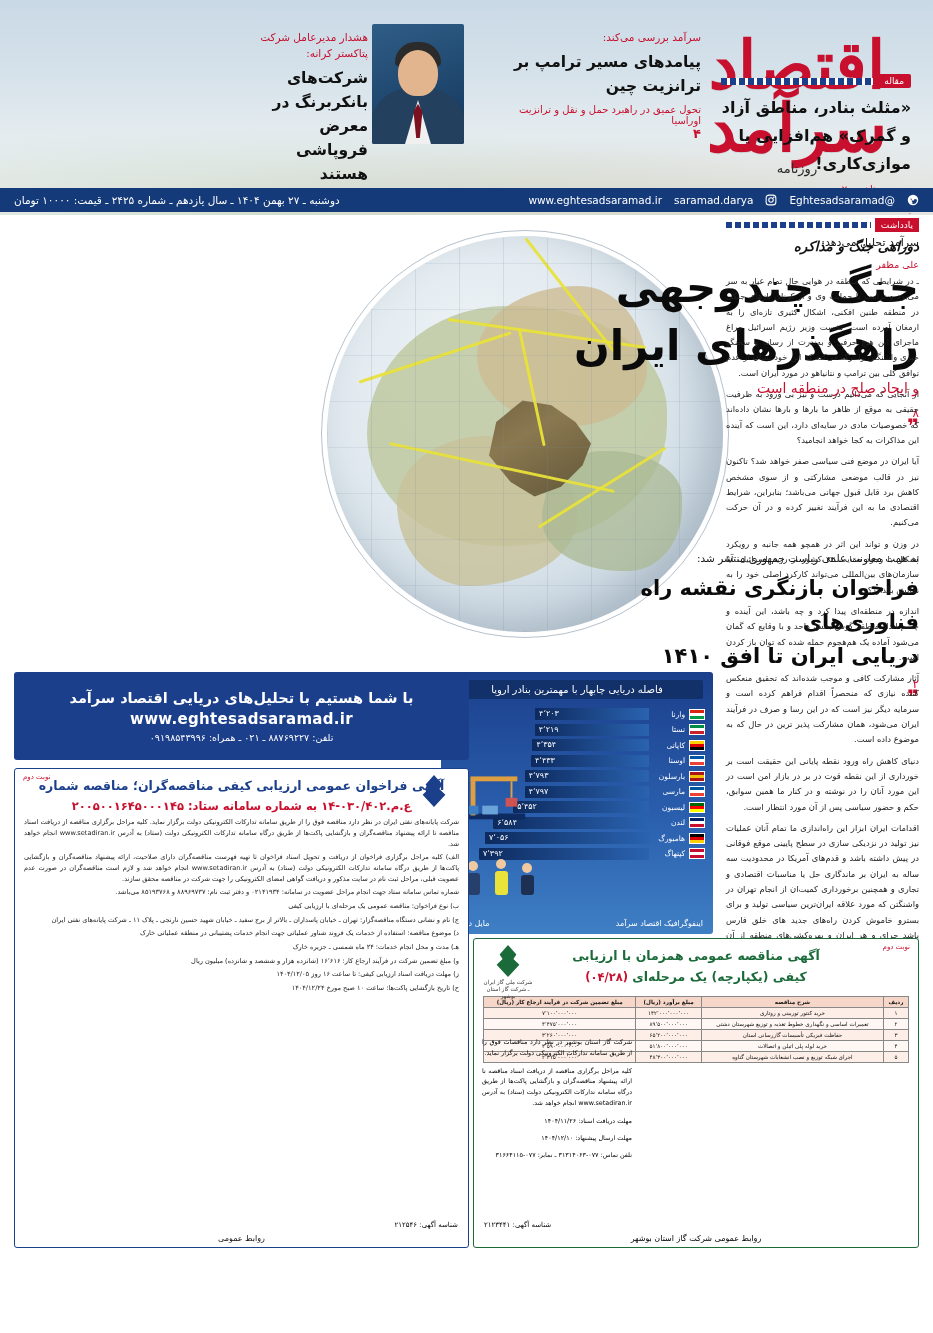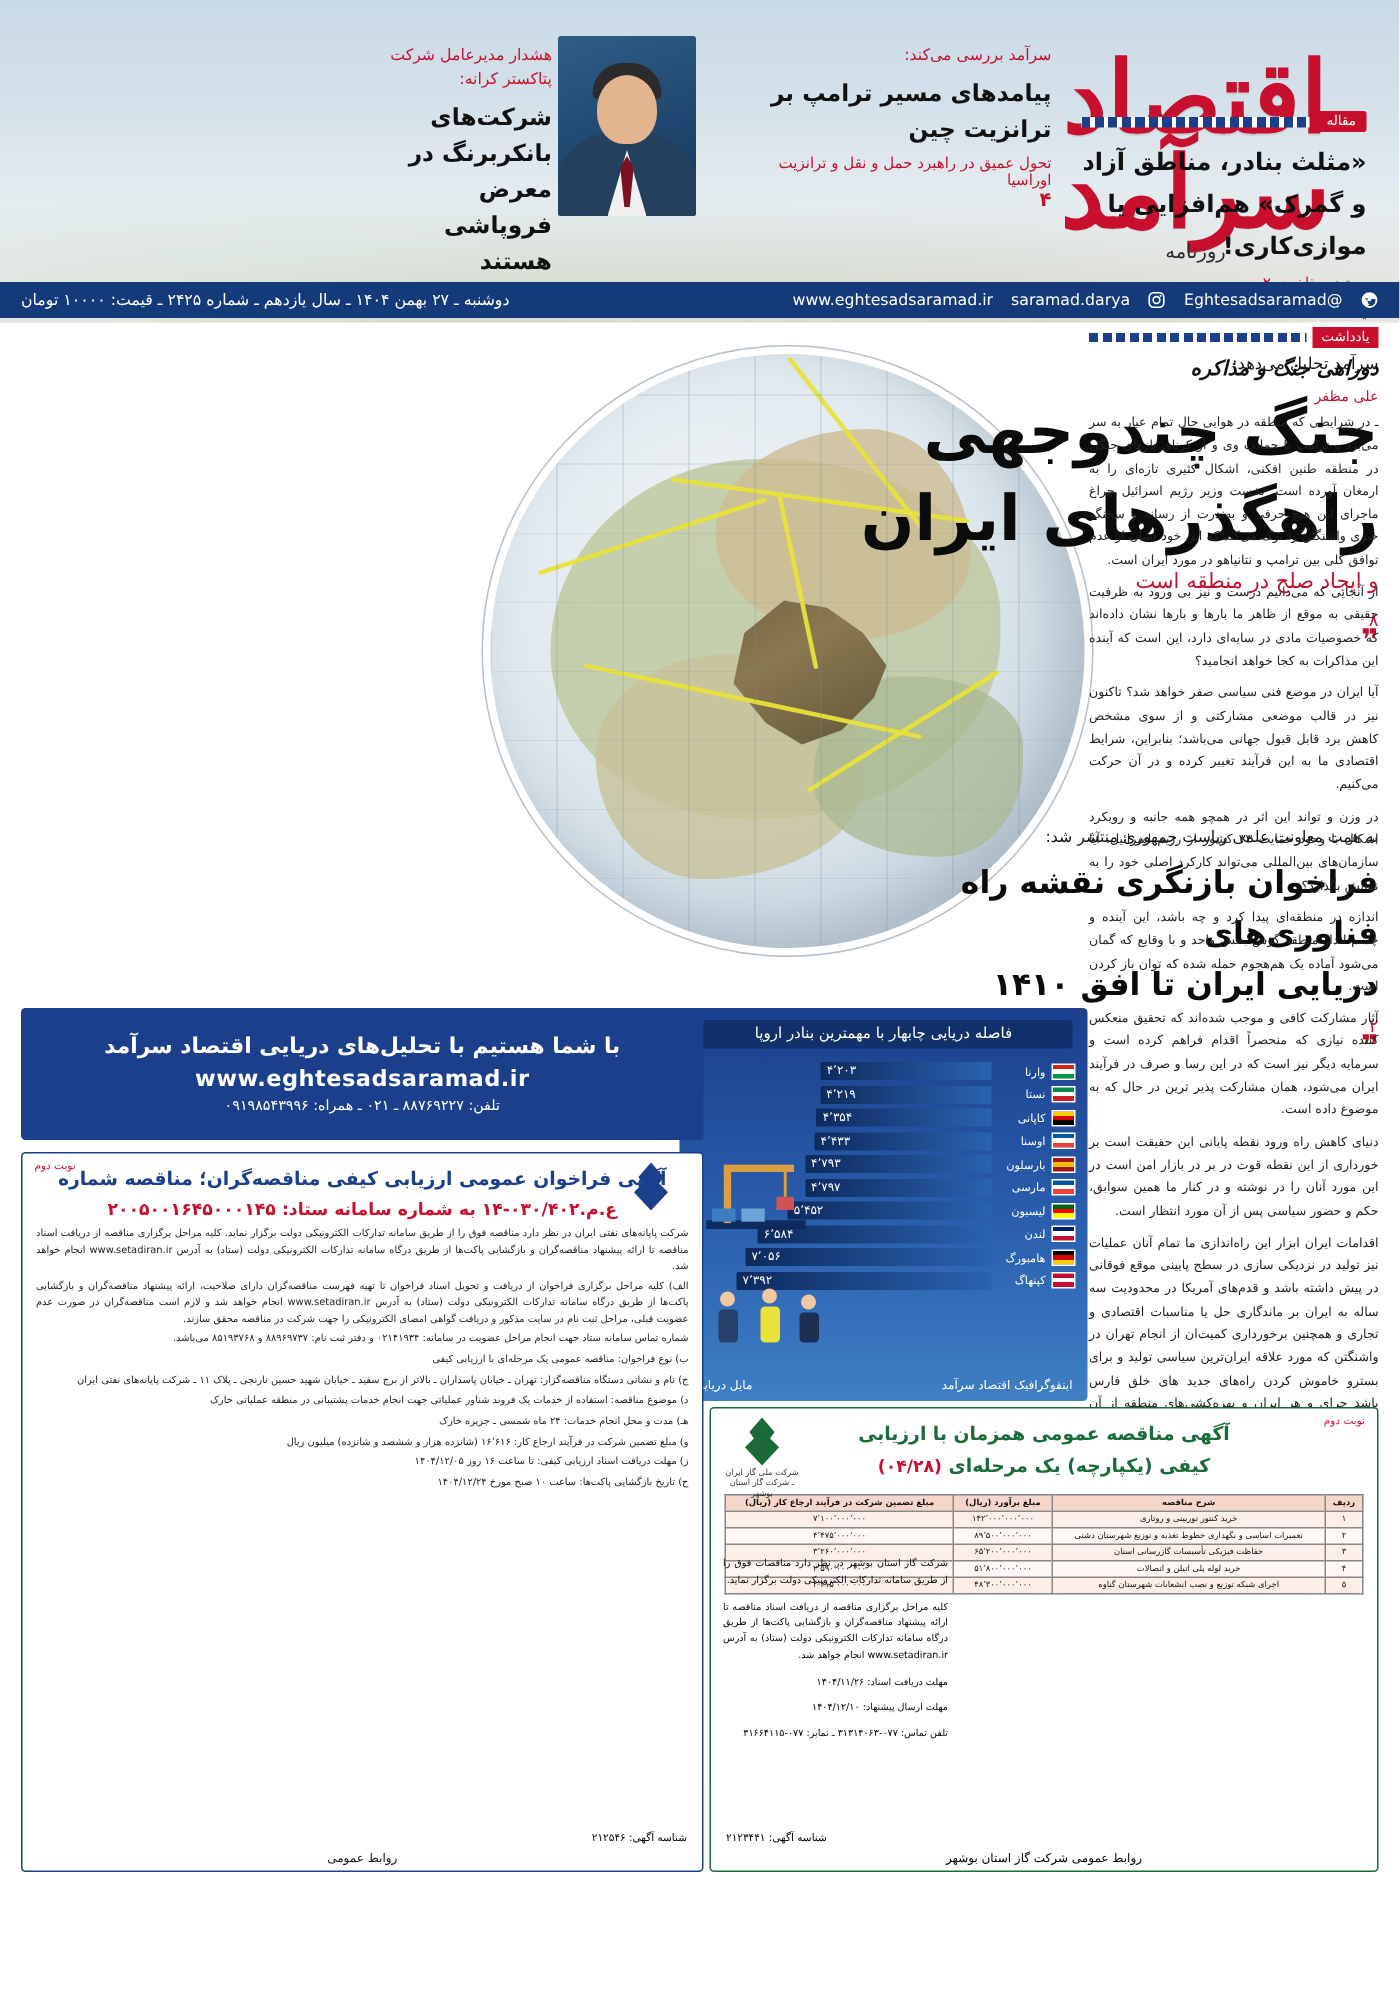--- a/index.html
+++ b/index.html
@@ -130,21 +130,21 @@
   .hero-sub{ color:#c8102e; font-size:14px; line-height:1.9; margin-top:12px;}
   .hero-pg{ color:#c8102e; font-size:12px; margin-top:4px;}
   .quote-mark{ color:#c8102e; font-size:20px; font-weight:bold; line-height:.6;}
 
   .hero-second{ position:absolute; right:0; top:330px; width:400px; text-align:right;}
   .hs-eyebrow{ font-size:10.5px; color:#111; margin-bottom:7px;}
   .hs-h2{ font-size:21px; font-weight:bold; color:#0b0b0b; line-height:1.62;}
 
   
   .infog{
-    position:absolute; right:208px; top:672px; width:272px; height:262px;
+    position:absolute; right:220px; top:672px; width:272px; height:262px;
     background:linear-gradient(180deg,#1b3f8b 0%, #2a5fae 55%, #3f7fc4 100%);
     border-radius:3px; overflow:hidden;
   }
   .infog-title{
     position:absolute; right:10px; top:8px; left:10px; text-align:center;
     background:#123069; color:#fff; font-size:10px; padding:4px 6px; border-radius:2px;
   }
   .bars{ position:absolute; right:8px; top:36px; width:232px; }
   .bar-row{ display:flex; align-items:center; gap:4px; margin-bottom:3.5px; }
   .flag{ width:16px; height:11px; border:.5px solid #fff; flex:0 0 auto;}

